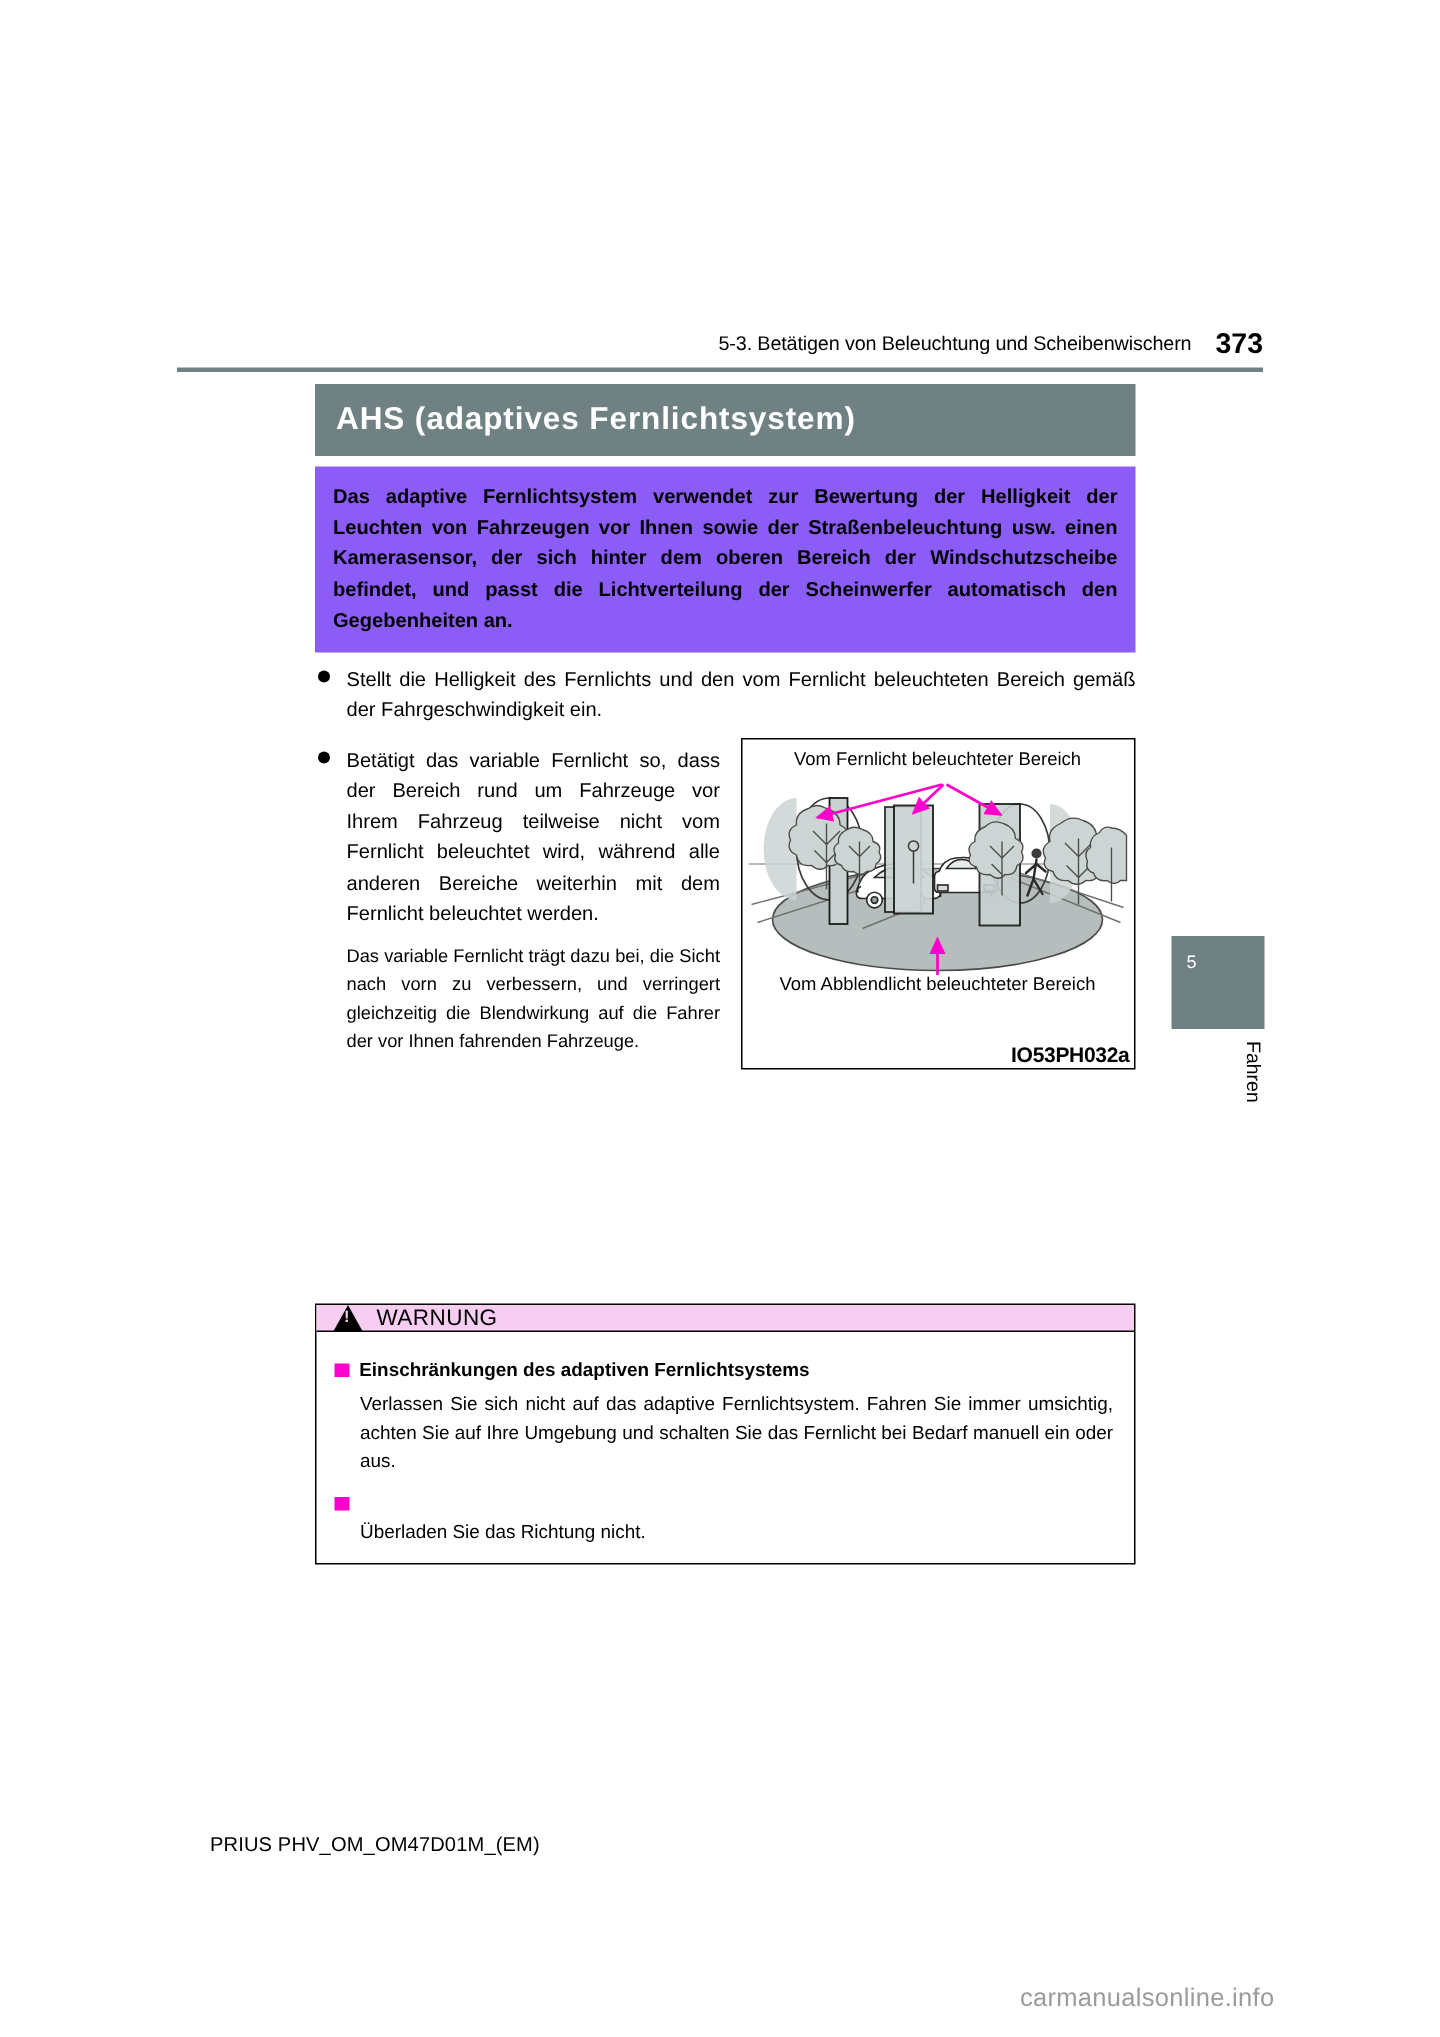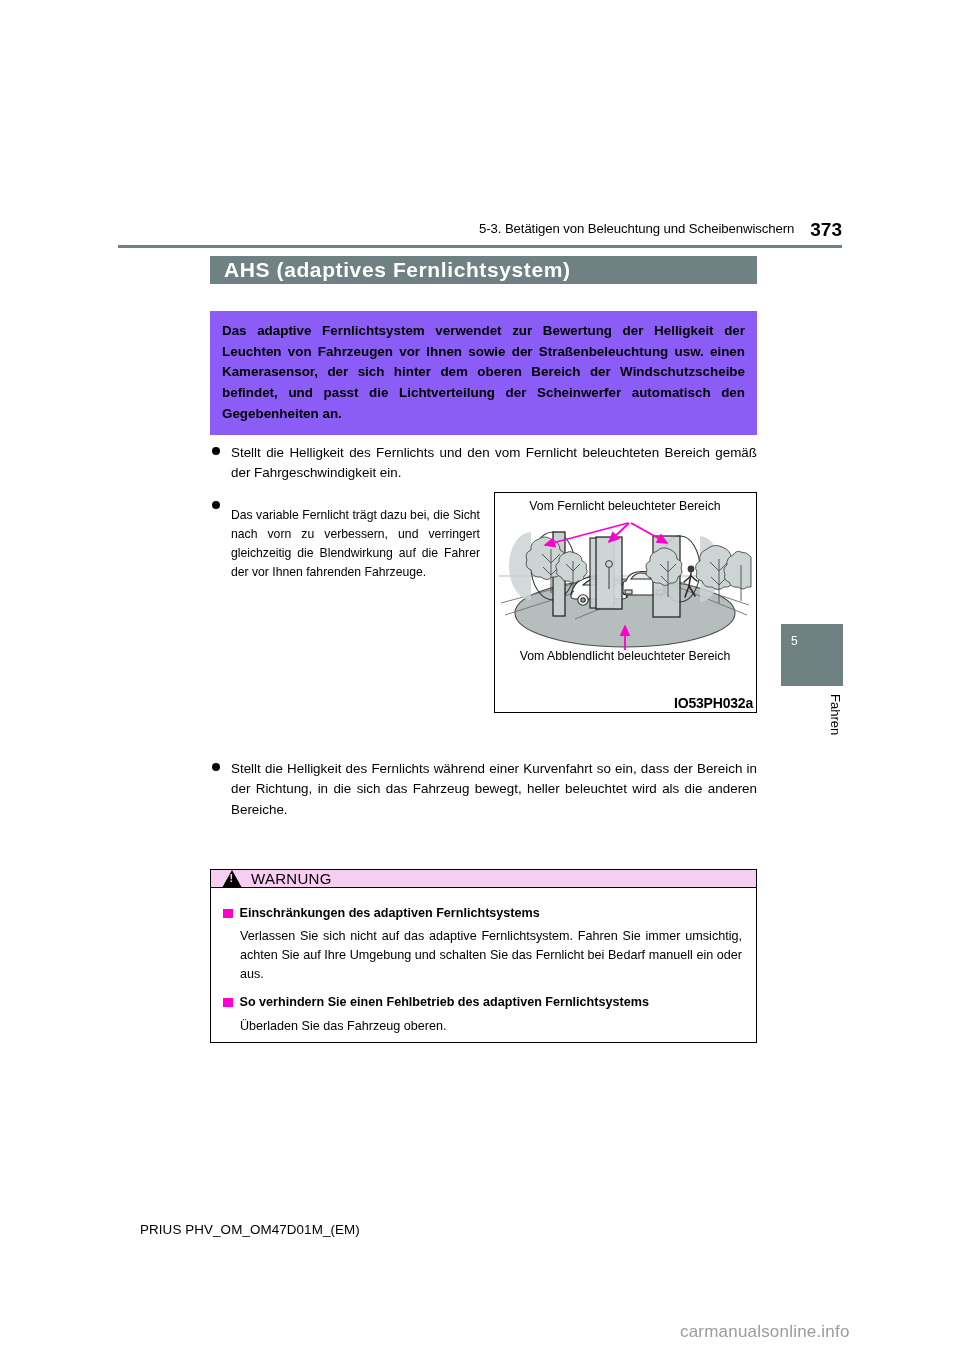--- a/index.html
+++ b/index.html
@@ -55,21 +55,21 @@
     height: 3px;
     background: #6f8183;
   }
 
   
   .title-bar {
     position: absolute;
     left: 210px;
     top: 256px;
     width: 547px;
-    height: 28px;
+    height: 48px;
     background: #6f8183;
     display: flex;
     align-items: center;
   }
   .title-bar-text {
     color: #ffffff;
     font-size: 21px;
     font-weight: bold;
     letter-spacing: 0.6px;
     margin-left: 14px;
@@ -295,20 +295,21 @@
     <p>Das adaptive Fernlichtsystem verwendet zur Bewertung der Helligkeit der Leuchten von Fahrzeugen vor Ihnen sowie der Straßenbeleuchtung usw. einen Kamerasensor, der sich hinter dem oberen Bereich der Windschutzscheibe befindet, und passt die Lichtverteilung der Scheinwerfer automatisch den Gegebenheiten an.</p>
   </div>
 
   <div class="bullet" id="b1">
     <span class="dot"></span>
     <span class="btext">Stellt die Helligkeit des Fernlichts und den vom Fernlicht beleuchteten Bereich gemäß der Fahrgeschwindigkeit ein.</span>
   </div>
 
   <div class="bullet" id="b2">
     <span class="dot"></span>
+    <span class="btext lastjust">Betätigt das variable Fernlicht so, dass der Bereich rund um Fahrzeuge vor Ihrem Fahrzeug teilweise nicht vom Fernlicht beleuchtet wird, während alle anderen Bereiche weiterhin mit dem Fernlicht beleuchtet werden.</span>
     <p class="sub-para">Das variable Fernlicht trägt dazu bei, die Sicht nach vorn zu verbessern, und verringert gleichzeitig die Blendwirkung auf die Fahrer der vor Ihnen fahrenden Fahrzeuge.</p>
   </div>
 
   <div class="illus">
     <svg width="260" height="178" viewBox="0 0 260 178">
       <defs>
         <marker id="ah" markerWidth="7" markerHeight="7" refX="5.6" refY="3" orient="auto">
           <path d="M0,0 L6.5,3 L0,6 z" fill="#ff00cc"></path>
         </marker>
         <clipPath id="lowclip">
@@ -413,42 +414,37 @@
         <line x1="136" y1="30" x2="172" y2="50" marker-end="url(#ah)"></line>
       </g>
 
       <line x1="130" y1="157" x2="130" y2="133" stroke="#ff00cc" stroke-width="1.8" marker-end="url(#ah)"></line>
 
       <text class="illus-cap" x="130" y="167">Vom Abblendlicht beleuchteter Bereich</text>
     </svg>
     <span class="illus-code">IO53PH032a</span>
   </div>
 
-  <div class="bullet" id="b3">
-    <span class="dot"></span>
-    <span class="btext">Stellt die Helligkeit des Fernlichts während einer Kurvenfahrt so ein, dass der Bereich in der Richtung, in die sich das Fahrzeug bewegt, heller beleuchtet wird als die anderen Bereiche.</span>
-  </div>
 
 
   <div class="warn">
     <div class="warn-head">
       <span class="tri"></span>
       <span class="warn-head-label">WARNUNG</span>
     </div>
     <div class="warn-body">
       <div class="warn-sub">
         <span class="sq"></span>
         <span class="warn-sub-label">Einschränkungen des adaptiven Fernlichtsystems</span>
       </div>
       <p class="warn-para">Verlassen Sie sich nicht auf das adaptive Fernlichtsystem. Fahren Sie immer umsichtig, achten Sie auf Ihre Umgebung und schalten Sie das Fernlicht bei Bedarf manuell ein oder aus.</p>
       <div class="warn-sub second">
         <span class="sq"></span>
-        <span class="warn-sub-label">So verhindern Sie einen Fehlbetrieb des adaptiven Fernlichtsystems</span>
       </div>
-      <p class="warn-para second">Überladen Sie das Fahrzeug oberen.</p>
+      <p class="warn-para second">Überladen Sie das Richtung nicht.</p>
     </div>
   </div>
 
   <div class="tab-box">
     <span class="tab-num">5</span>
   </div>
   <div class="tab-label">Fahren</div>
 
   <div class="footer-code">PRIUS PHV_OM_OM47D01M_(EM)</div>
   <div class="watermark">carmanualsonline.info</div>

